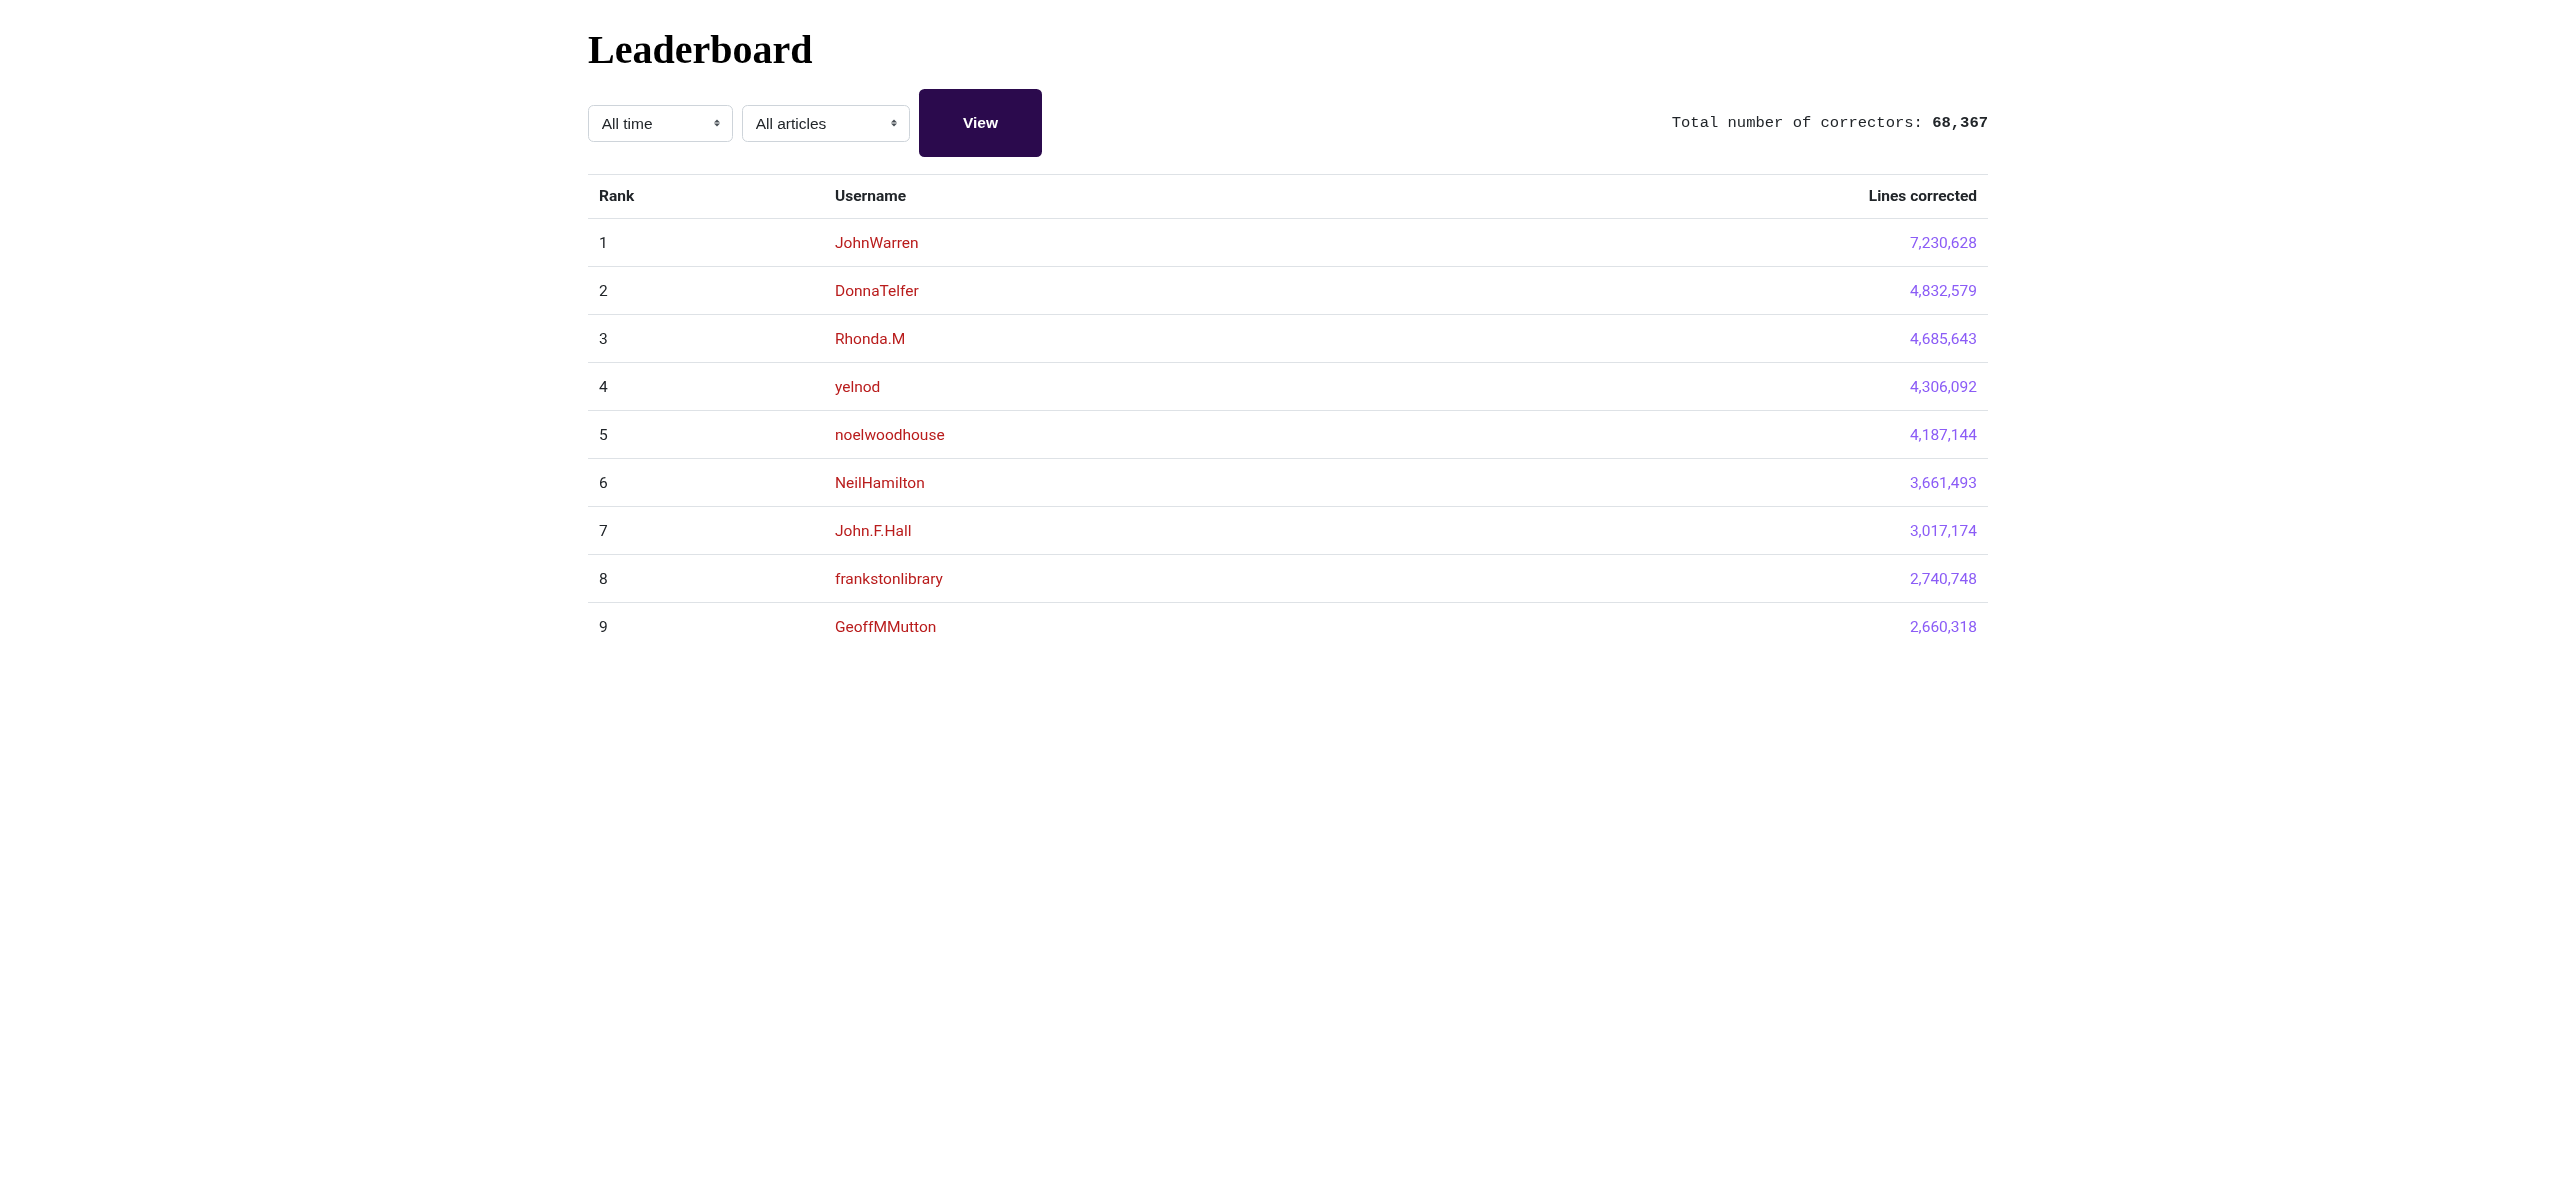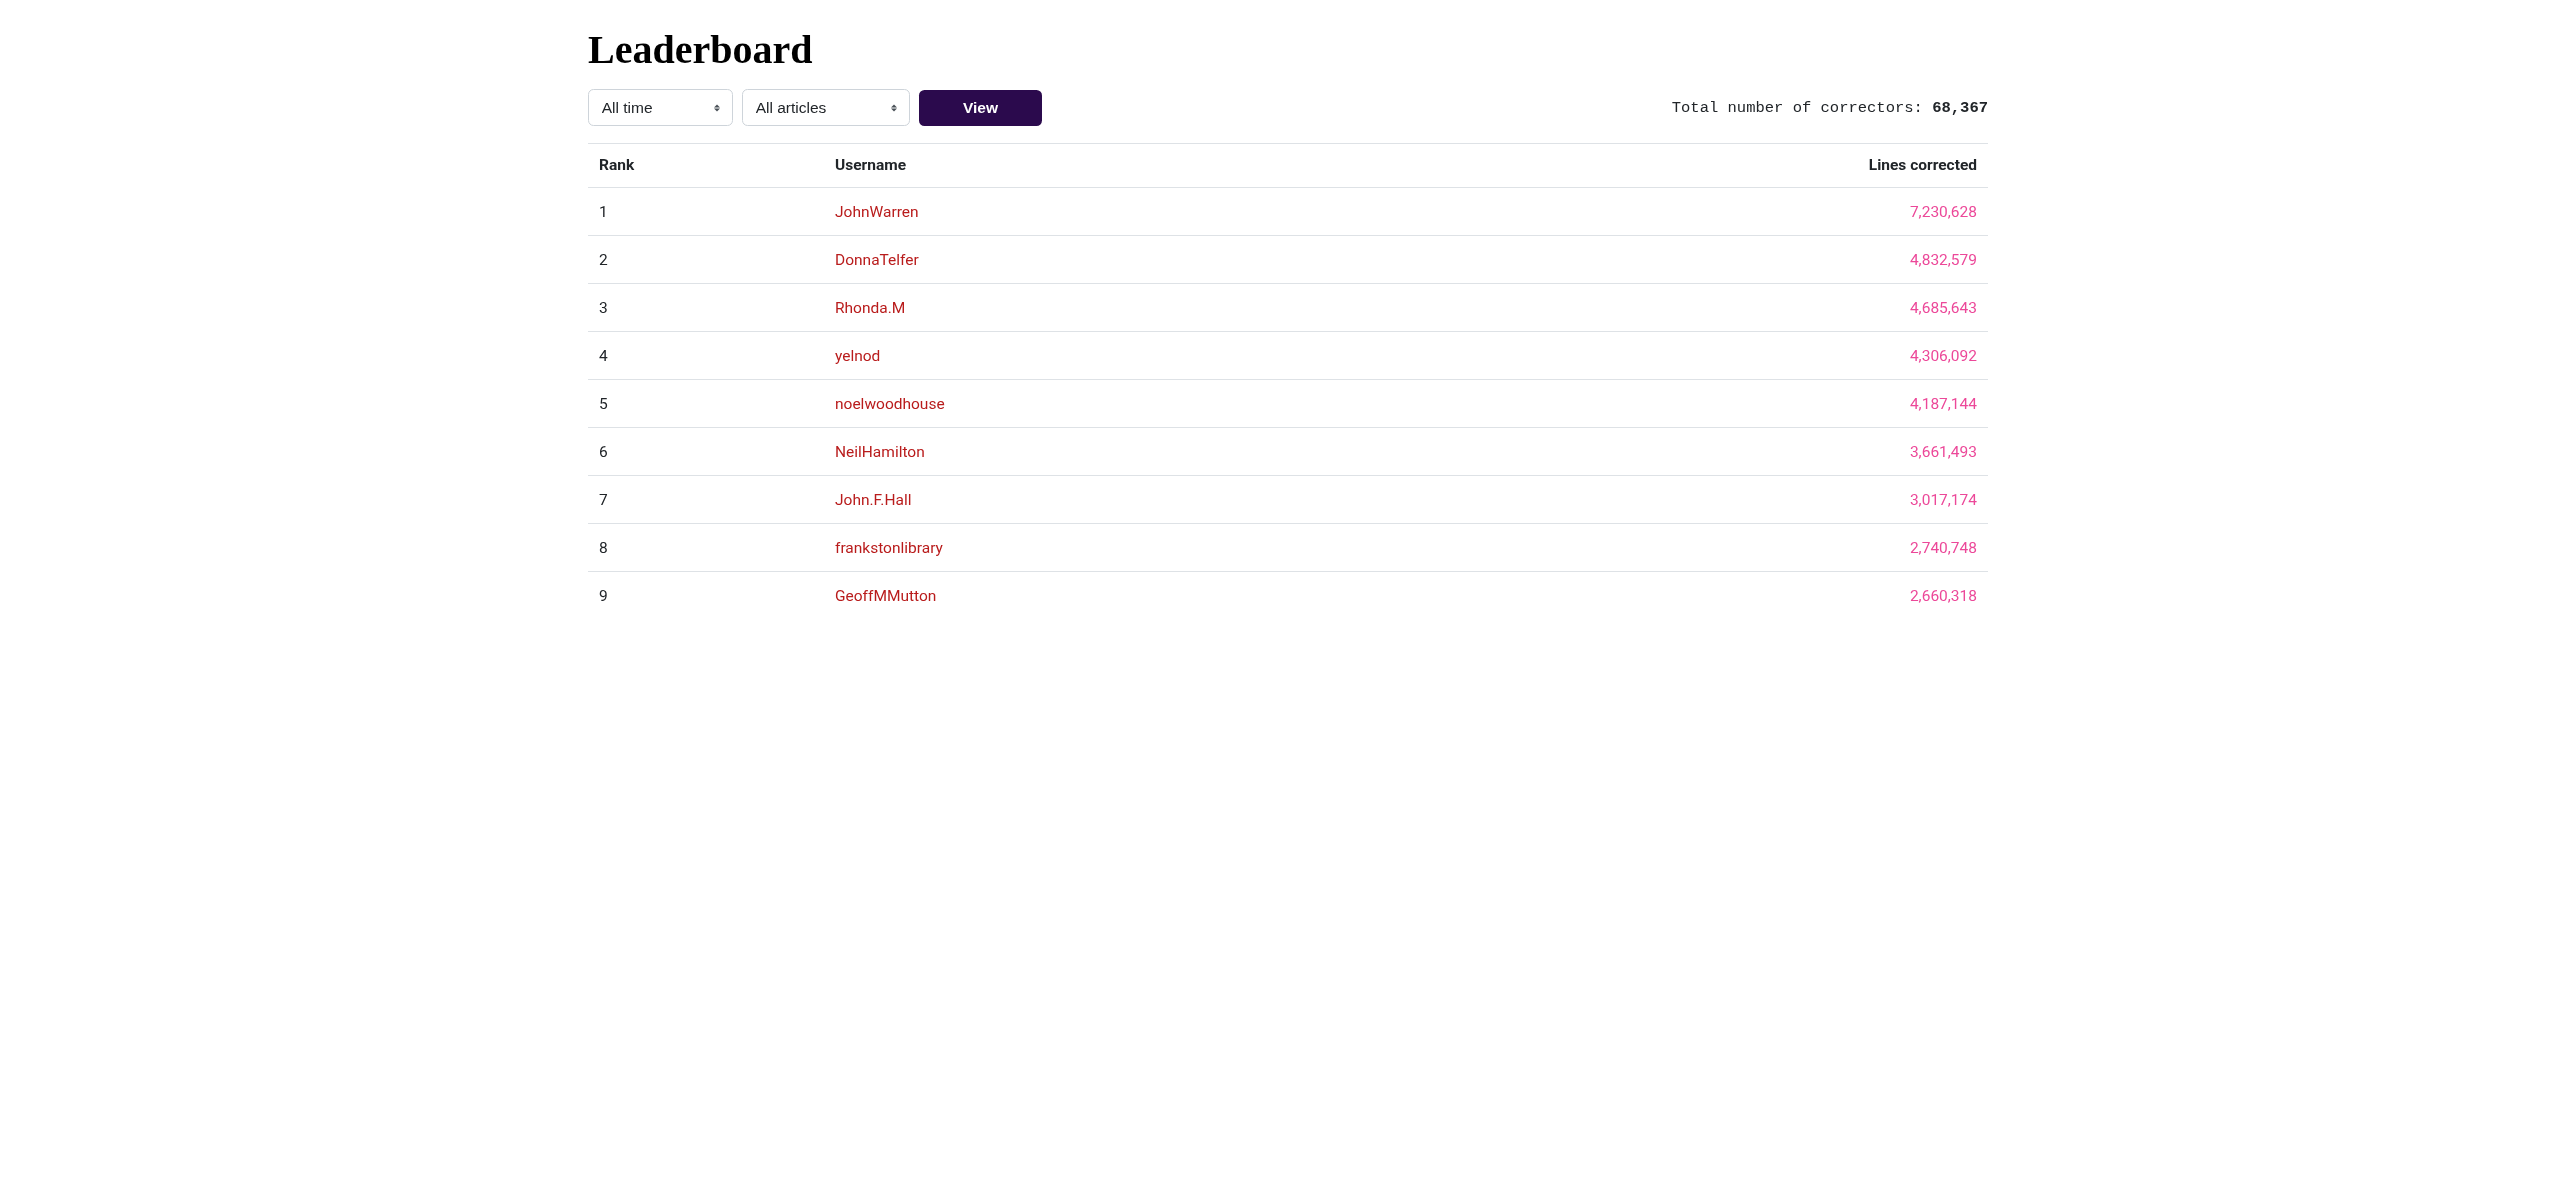--- a/index.html
+++ b/index.html
@@ -72,21 +72,21 @@
       border-bottom: 3.6px solid #495057;
     }
     .caret-down {
       border-top: 3.6px solid #495057;
     }
     .view-button {
       background: #2b0a4d;
       color: #fff;
       border: none;
       border-radius: 5.5px;
-      padding: 9px 44px;
+      padding: 25px 44px;
       font-size: 15.5px;
       font-weight: 600;
       cursor: pointer;
     }
     .total-correctors {
       font-size: 15.5px;
       color: #212529;
       font-family: Liberation Mono, monospace;
     }
     .total-correctors .count {
@@ -116,21 +116,21 @@
     .leaderboard-table td.rank-cell {
       width: 236px;
       color: #212529;
     }
     .leaderboard-table td.username-cell a {
       color: #b91c1c;
       text-decoration: none;
     }
     .leaderboard-table td.lines-cell {
       text-align: right;
-      color: #ec4899;
+      color: #8b5cf6;
     }
     .leaderboard-table tr:last-child td {
       border-bottom: none;
     }
   </style>
 </head>
 <body>
 
 <div class="container">
   <h1 class="page-title">Leaderboard</h1>

